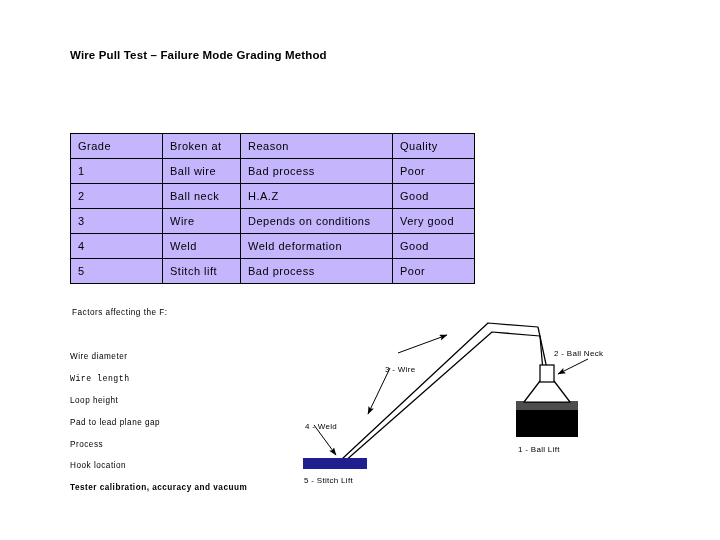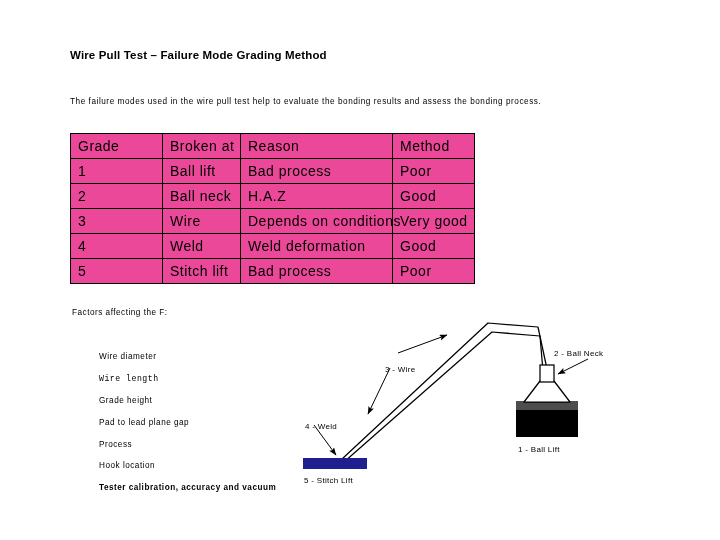--- a/index.html
+++ b/index.html
@@ -51,25 +51,25 @@
     left: 58px;
     top: 133px;
     width: 404px;
     border-collapse: collapse;
     table-layout: fixed;
   }
   #grading-table td {
     border: 1.2px solid #000000;
     height: 24px;
     padding: 0 0 0 7px;
-    font-size: 14px;
+    font-size: 11px;
     letter-spacing: 0.5px;
     vertical-align: middle;
     white-space: nowrap;
-    background: #ec4899;
+    background: #c4b5fd;
   }
   #grading-table col.c1 { width: 92px; }
   #grading-table col.c2 { width: 78px; }
   #grading-table col.c3 { width: 152px; }
   #grading-table col.c4 { width: 82px; }
 
   
   #factors-heading {
     position: absolute;
     left: 60px;
@@ -78,21 +78,20 @@
     letter-spacing: 0.5px;
     white-space: nowrap;
     text-align: center;
   }
   .factor-item {
     position: absolute;
     left: 58px;
     font-size: 8.2px;
     letter-spacing: 0.5px;
     white-space: nowrap;
-    margin-left: 29px;
   }
   .f0 { top: 352px; }
   .f1 { top: 374px; font-family: Liberation Mono, monospace; }
   .f2 { top: 396px; }
   .f3 { top: 418px; }
   .f4 { top: 440px; text-align: right; }
   .f5 { top: 461px; }
   .f6 { top: 483px; font-weight: bold; }
 
   
@@ -115,39 +114,38 @@
     letter-spacing: 0.3px;
   }
 </style>
 </head>
 <body>
 
 <div class="slide">
 
   <div id="slide-title">Wire Pull Test – Failure Mode Grading Method</div>
 
-  <div id="intro-text">The failure modes used in the wire pull test help to evaluate the bonding results and assess the bonding process.</div>
 
   <table id="grading-table">
     <colgroup>
       <col class="c1">
         <col class="c2">
         <col class="c3">
         <col class="c4">
     </colgroup>
     <tbody>
       <tr>
         <td>Grade</td>
         <td>Broken at</td>
         <td>Reason</td>
-        <td>Method</td>
+        <td>Quality</td>
       </tr>
       <tr>
         <td>1</td>
-        <td>Ball lift</td>
+        <td>Ball wire</td>
         <td>Bad process</td>
         <td>Poor</td>
       </tr>
       <tr>
         <td>2</td>
         <td>Ball neck</td>
         <td>H.A.Z</td>
         <td>Good</td>
       </tr>
       <tr>
@@ -168,21 +166,21 @@
         <td>Bad process</td>
         <td>Poor</td>
       </tr>
     </tbody>
   </table>
 
   <div id="factors-heading">Factors affecting the F:</div>
 
   <div class="factor-item f0">Wire diameter</div>
   <div class="factor-item f1">Wire length</div>
-  <div class="factor-item f2">Grade height</div>
+  <div class="factor-item f2">Loop height</div>
   <div class="factor-item f3">Pad to lead plane gap</div>
   <div class="factor-item f4">Process</div>
   <div class="factor-item f5">Hook location</div>
   <div class="factor-item f6">Tester calibration, accuracy and vacuum</div>
 
   <div id="wire-diagram">
     <svg viewBox="0 0 360 205" xmlns="http://www.w3.org/2000/svg">
 
       <defs>
         <marker id="arrowhead" markerWidth="9" markerHeight="9" refX="7.5" refY="3" orient="auto" markerUnits="strokeWidth">

